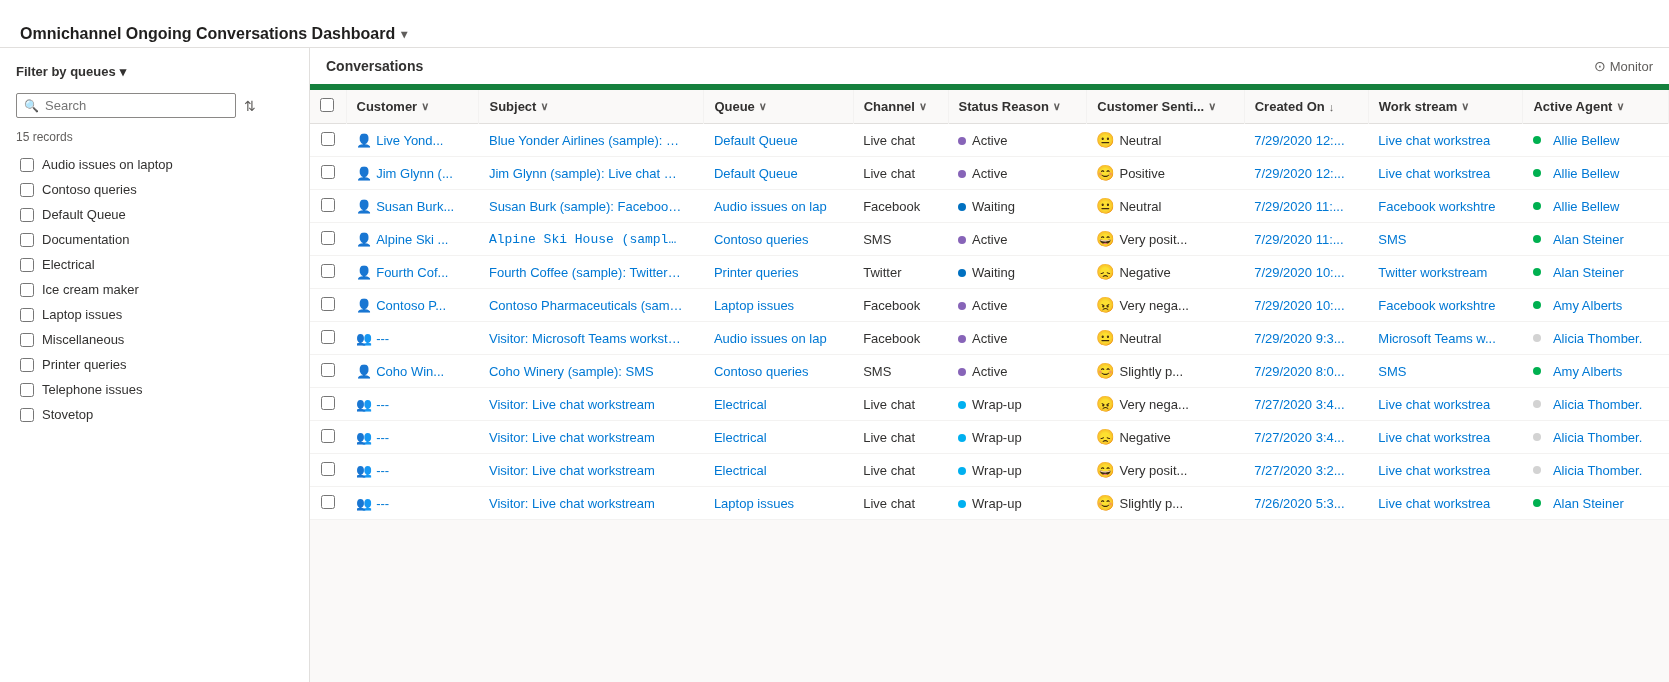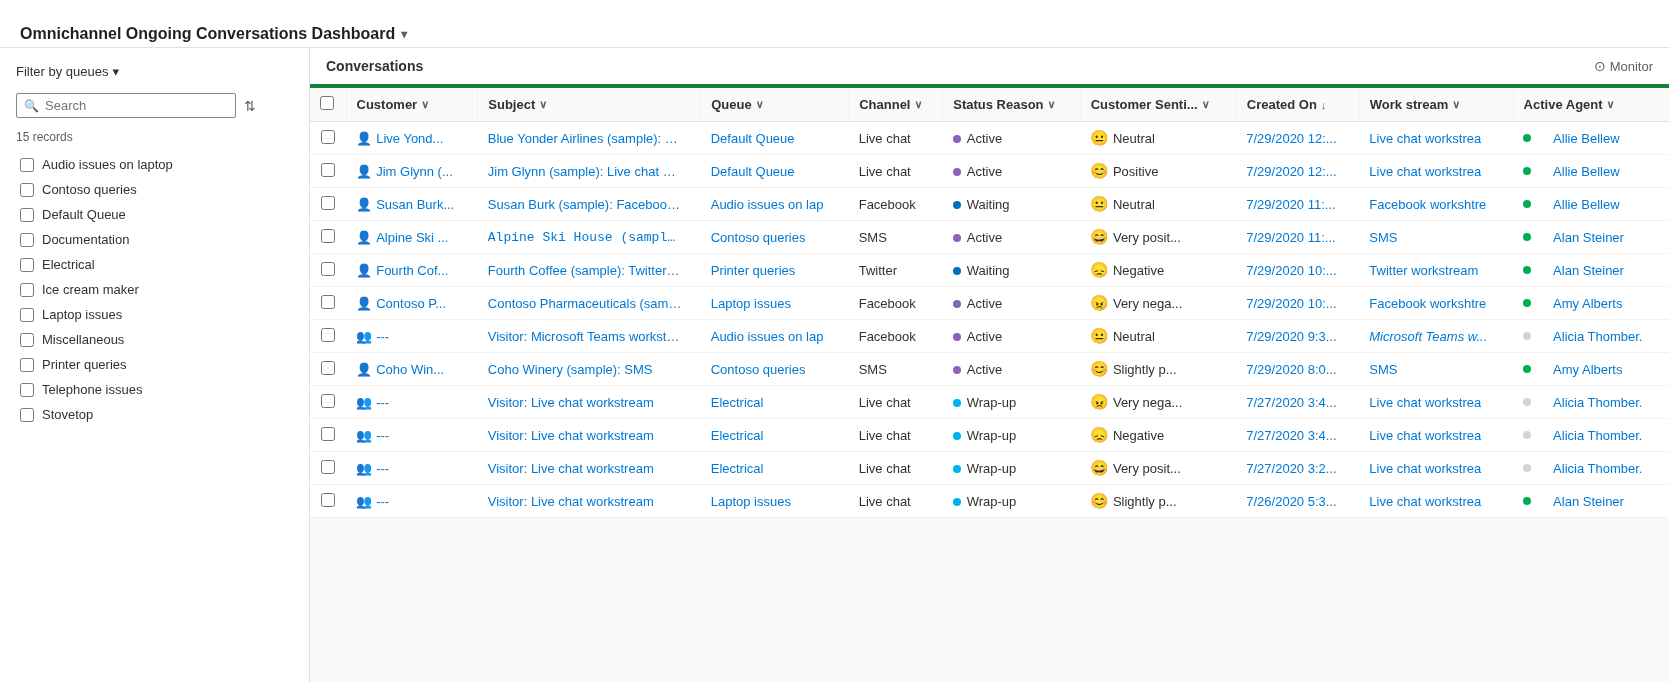--- a/index.html
+++ b/index.html
@@ -38,21 +38,21 @@
       flex-direction: column;
       padding: 12px 0;
       flex-shrink: 0;
     }
     .filter-header {
       padding: 4px 16px 10px 16px;
       display: flex;
       align-items: center;
       gap: 4px;
       font-size: 13px;
-      font-weight: 400;
+      font-weight: 700;
       color: #323130;
       cursor: pointer;
     }
     .search-container {
       padding: 4px 16px 8px 16px;
       position: relative;
       display: flex;
       align-items: center;
     }
     .search-input {
@@ -107,21 +107,21 @@
       background: #faf9f8;
       display: flex;
       flex-direction: column;
       overflow: hidden;
     }
     .conversations-header {
       padding: 10px 16px;
       display: flex;
       align-items: center;
       justify-content: space-between;
-      border-bottom: 4px solid #15803d;
+      border-bottom: 6px solid #15803d;
       background: #fff;
     }
     .conversations-title {
       font-size: 14px;
       font-weight: 600;
       color: #323130;
     }
     .monitor-btn {
       display: flex;
       align-items: center;
@@ -179,21 +179,21 @@
       display: inline-block;
       width: 8px;
       height: 8px;
       border-radius: 50%;
       margin-right: 6px;
       vertical-align: middle;
     }
     .agent-status {
       display: inline-flex;
       align-items: center;
-      gap: 22px;
+      gap: 12px;
     }
     .agent-dot {
       width: 8px;
       height: 8px;
       border-radius: 50%;
       display: inline-block;
     }
   </style>
 </head>
 <body>
@@ -455,21 +455,21 @@
               <td><span style="color:#605e5c;font-size:13px;margin-right:4px;">👥</span><a class="link-text">---</a></td>
               <td style="max-width: 200px;">
                 <a class="link-text" style="overflow:hidden;text-overflow:ellipsis;display:block;max-width:195px;">Visitor: Microsoft Teams workstrean</a>
               </td>
               <td><a class="link-text">Audio issues on lap</a></td>
               <td>Facebook</td>
               <td><span class="status-dot" style="background:#8764b8;"></span><span>Active</span></td>
               <td><span style="font-size:15px;margin-right:4px;">😐</span><span>Neutral</span></td>
               <td><a class="link-text">7/29/2020 9:3...</a></td>
               <td>
-                <a class="link-text" style="overflow:hidden;text-overflow:ellipsis;display:block;max-width:130px;font-style:italic;">Microsoft Teams w...</a>
+                <a class="link-text" style="overflow:hidden;text-overflow:ellipsis;display:block;max-width:130px;">Microsoft Teams w...</a>
               </td>
               <td><span class="agent-status">
                   <span class="agent-dot" style="background:#d3d3d3;"></span>
                   <a class="link-text">Alicia Thomber.</a>
                 </span></td>
             </tr>
             <tr>
               <td class="check-col"><input type="checkbox" style="width: 14px; height: 14px;"></td>
               <td><span style="color:#605e5c;font-size:13px;margin-right:4px;">👤</span><a class="link-text">Coho Win...</a></td>
               <td style="max-width: 200px;">

